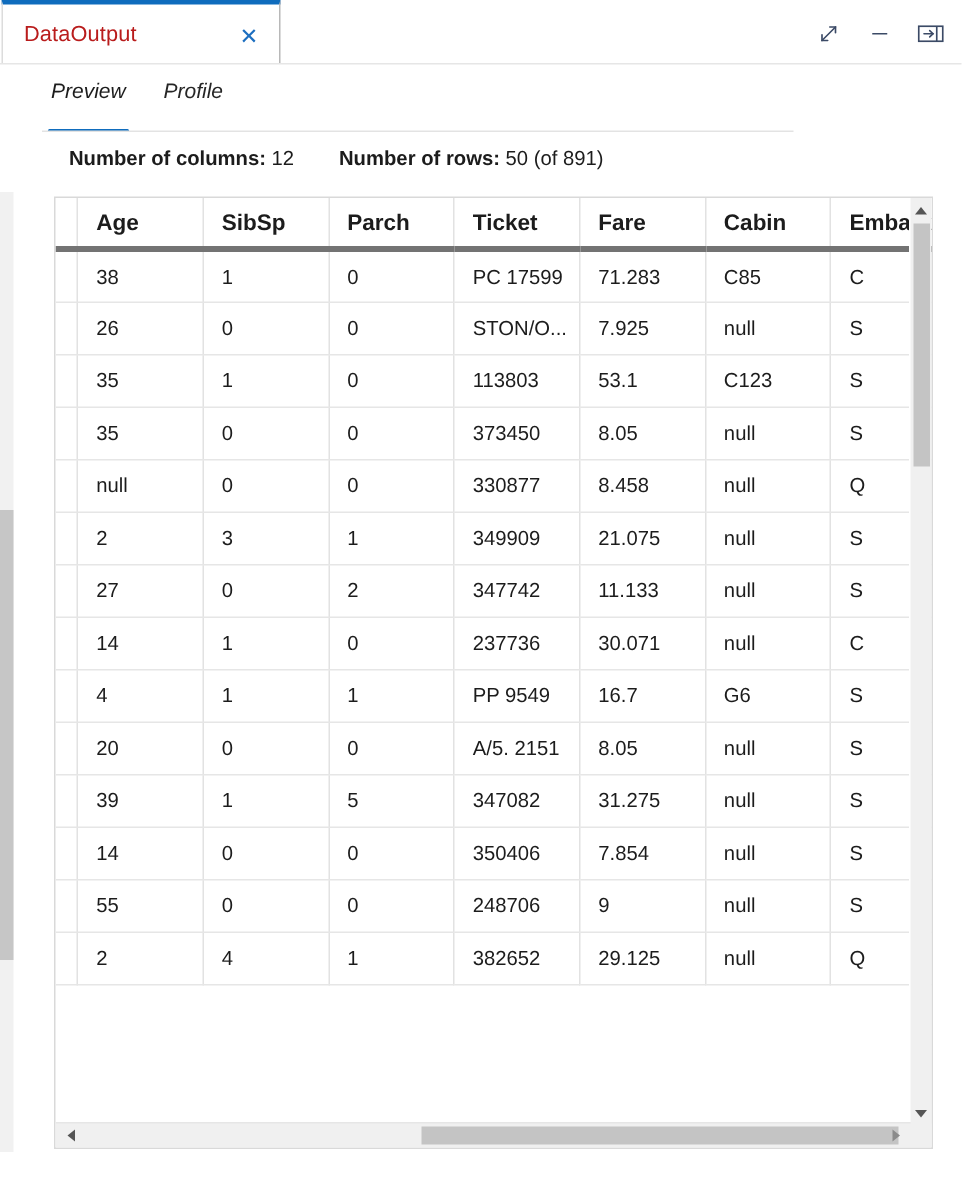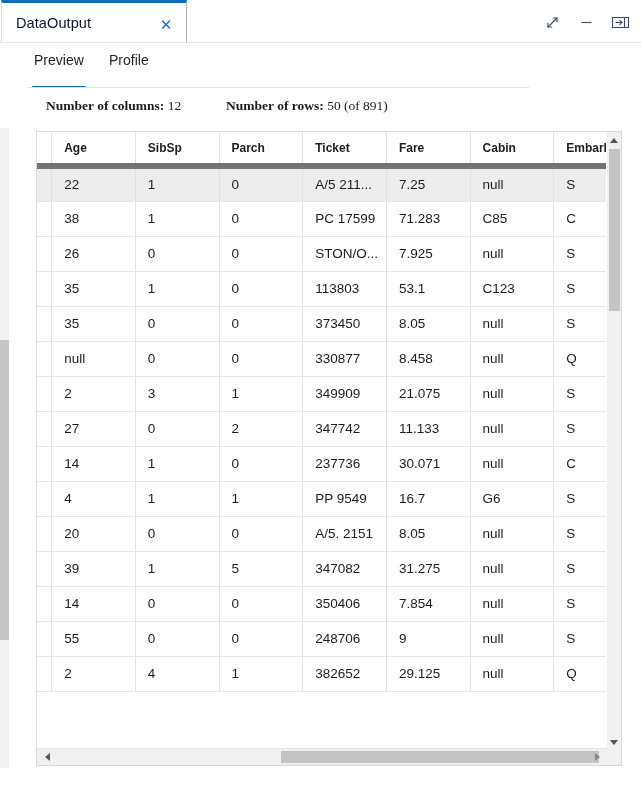--- a/index.html
+++ b/index.html
@@ -61,21 +61,21 @@
     border-left: 1px solid #dcdcdc;
     border-right: 1px solid #b8b8b8;
     border-top: 3px solid #0f6cbd;
     box-sizing: border-box;
     display: flex;
     align-items: center;
     z-index: 3;
   }
   .tab-label {
     font-size: 14.5px;
-    color: #0f172a;
+    color: #b91c1c;
     margin-left: 14px;
     white-space: nowrap;
     letter-spacing: .1px;
   }
   .tab-close {
     position: absolute;
     right: 10px;
     top: 11px;
     width: 20px;
     height: 20px;
@@ -106,20 +106,21 @@
   }
   .win-btn svg { display: block; }
 
   
   .subtabs {
     position: absolute;
     left: 0;
     top: 43px;
     width: 557px;
     height: 45px;
+    font-style: italic;
   }
   .subtabs-rule {
     position: absolute;
     left: 28px;
     right: 28px;
     bottom: 0;
     height: 1px;
     background: #e3e3e3;
   }
   .subtab {
@@ -146,21 +147,21 @@
   
   .info-line {
     position: absolute;
     left: 0;
     top: 98px;
     width: 641px;
     height: 26px;
     font-size: 13.5px;
     color: #1c1c1c;
   }
-  .info-item { position: absolute; white-space: nowrap; font-family: Liberation Serif, serif; }
+  .info-item { position: absolute; white-space: nowrap; }
   .info-item.cols { left: 46px; }
   .info-item.rows { left: 226px; }
   .info-item b { font-weight: bold; }
   .info-item span.val { font-weight: normal; }
 
   
   .grid-wrap {
     position: absolute;
     left: 36px;
     top: 131px;
@@ -189,22 +190,22 @@
     box-sizing: border-box;
     height: 35px;
     overflow: hidden;
     white-space: nowrap;
     color: #1c1c1c;
   }
   table.grid th {
     font-weight: bold;
     height: 34px;
     background: #ffffff;
-    border-bottom: 6px solid #737373;
-    font-size: 12px;
+    border-bottom: 4px solid #737373;
+    font-size: 15px;
   }
   table.grid td.stub, table.grid th.stub {
     padding: 0;
     background: #ffffff;
   }
   table.grid tr.selected td { background: #ededed; }
   table.grid tr.selected td.stub { background: #ededed; }
 
   
   .vscroll {
@@ -372,30 +373,20 @@
             <th>Age</th>
             <th>SibSp</th>
             <th>Parch</th>
             <th>Ticket</th>
             <th>Fare</th>
             <th>Cabin</th>
             <th>Embark...</th>
           </tr>
       </thead>
       <tbody id="body-rows">
-          <tr class="selected">
-            <td class="stub"></td>
-            <td>22</td>
-            <td>1</td>
-            <td>0</td>
-            <td>A/5 211...</td>
-            <td>7.25</td>
-            <td>null</td>
-            <td>S</td>
-          </tr>
           <tr>
             <td class="stub"></td>
             <td>38</td>
             <td>1</td>
             <td>0</td>
             <td>PC 17599</td>
             <td>71.283</td>
             <td>C85</td>
             <td>C</td>
           </tr>

